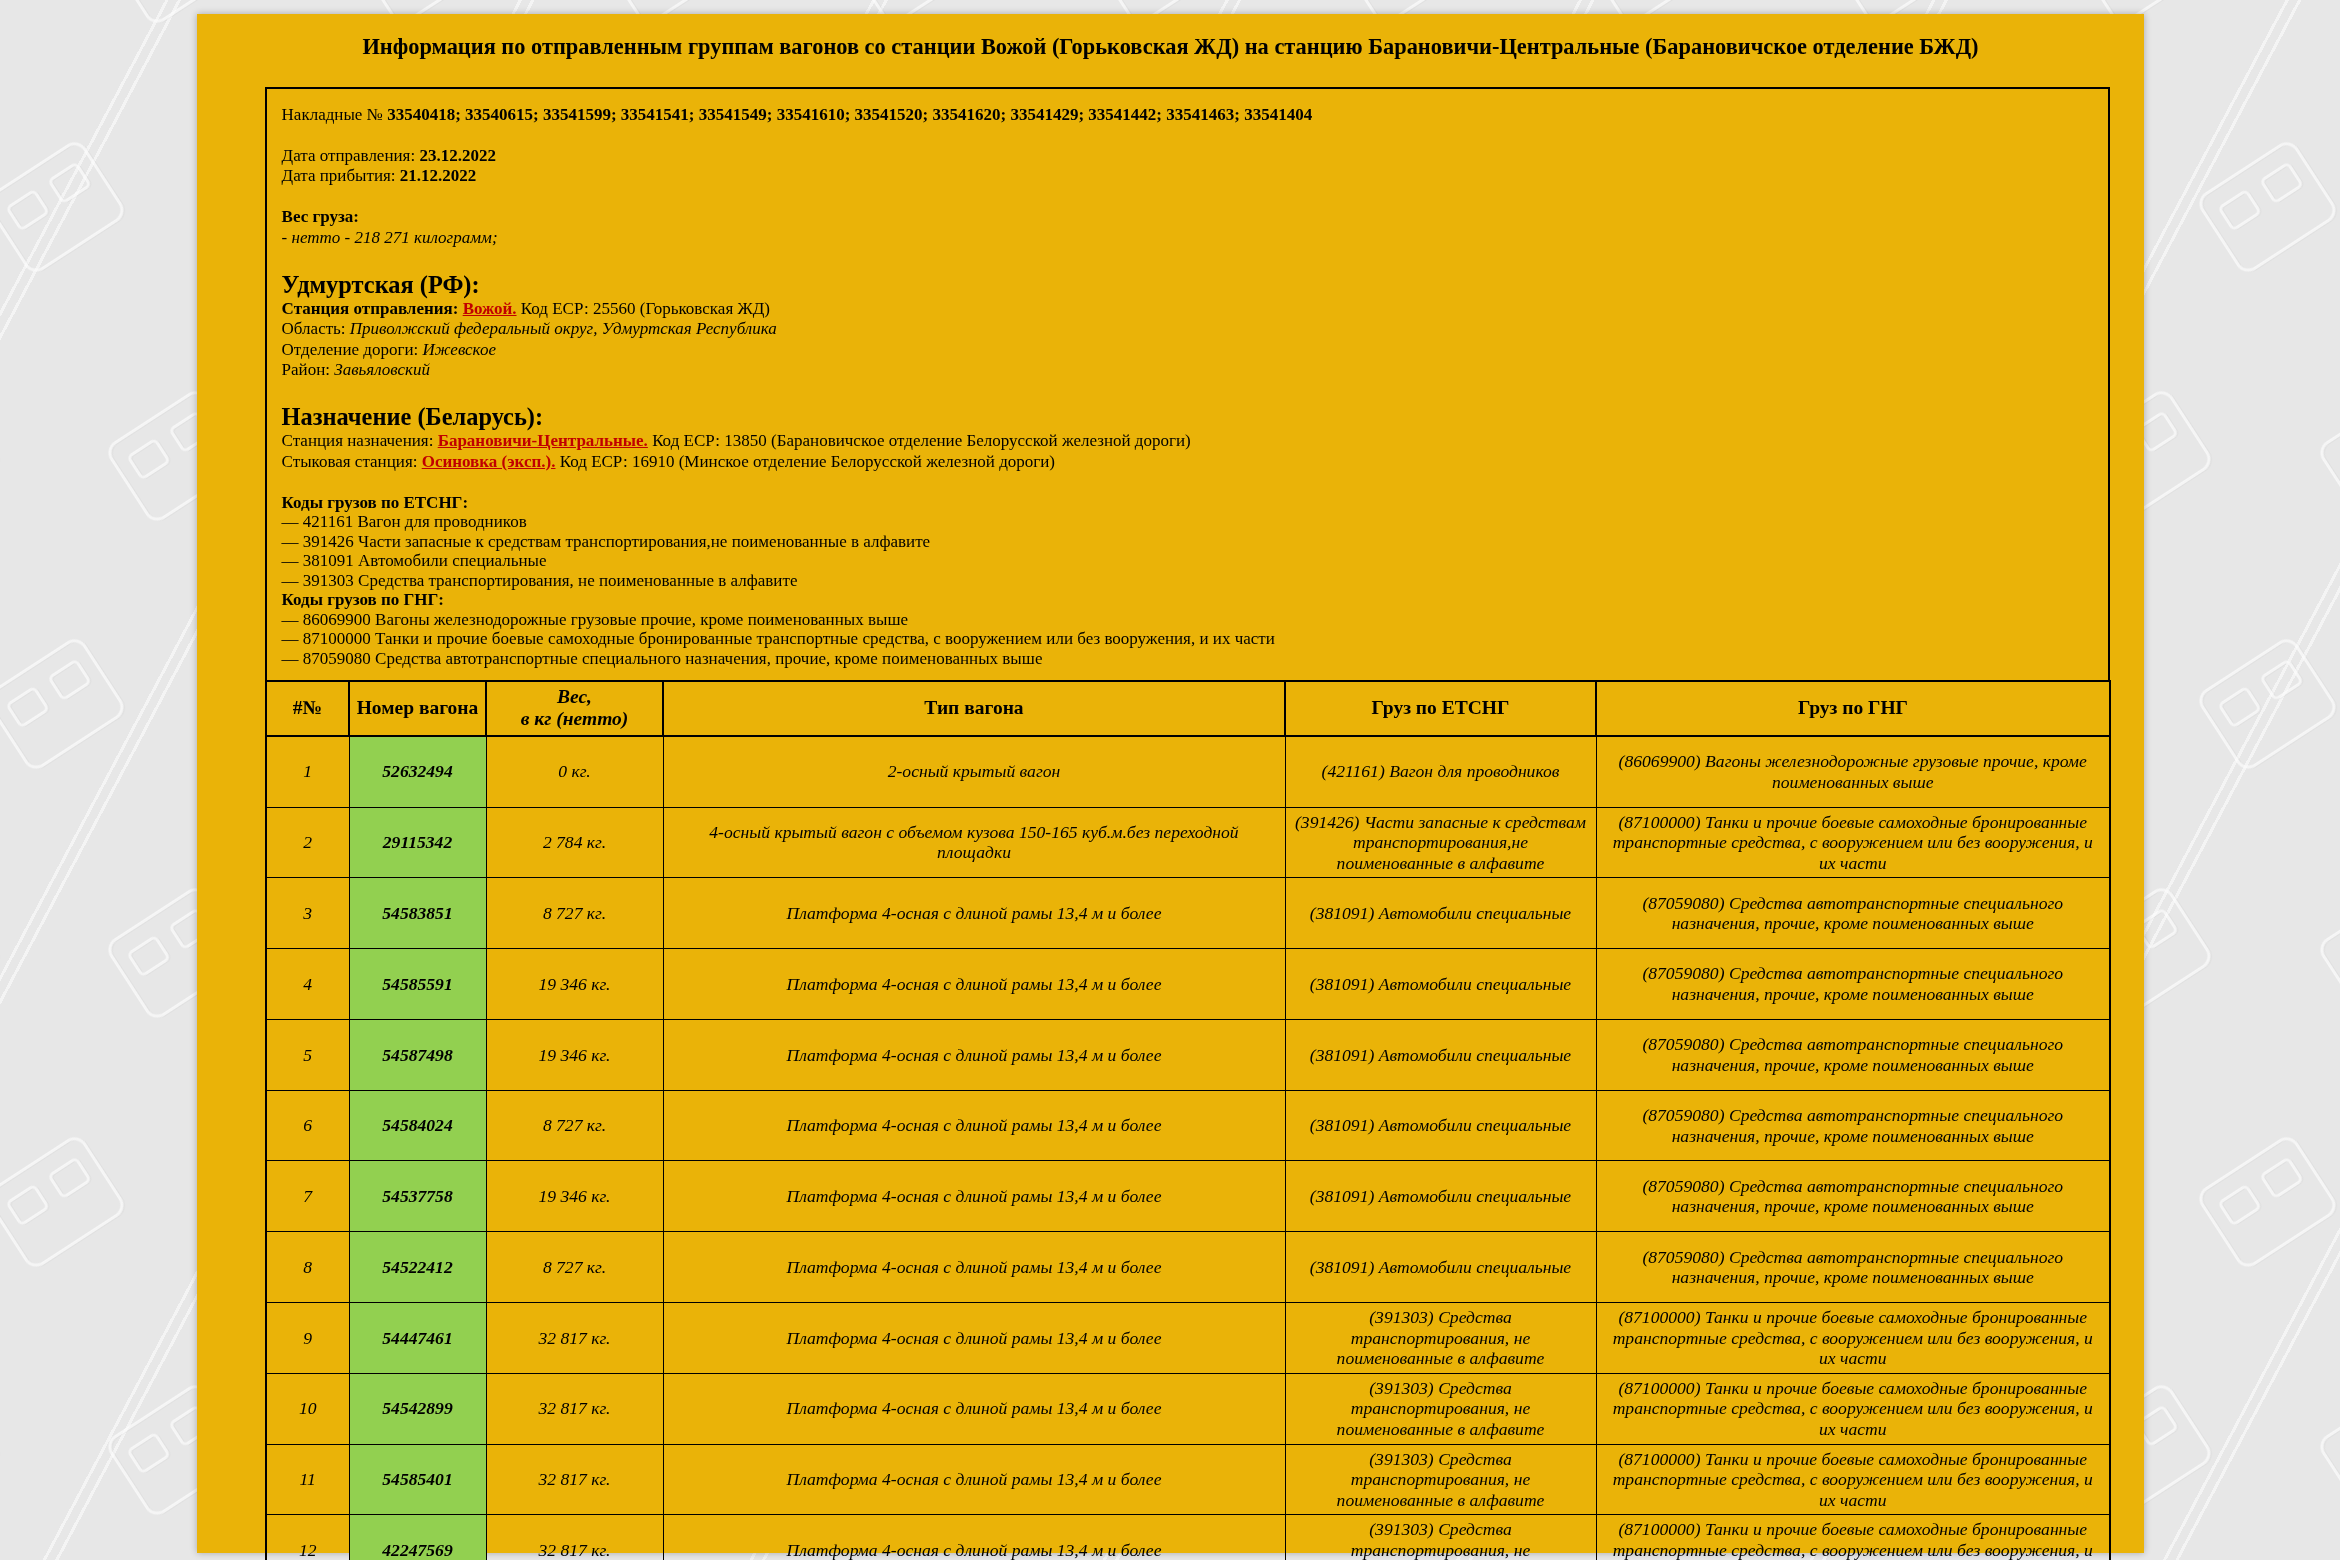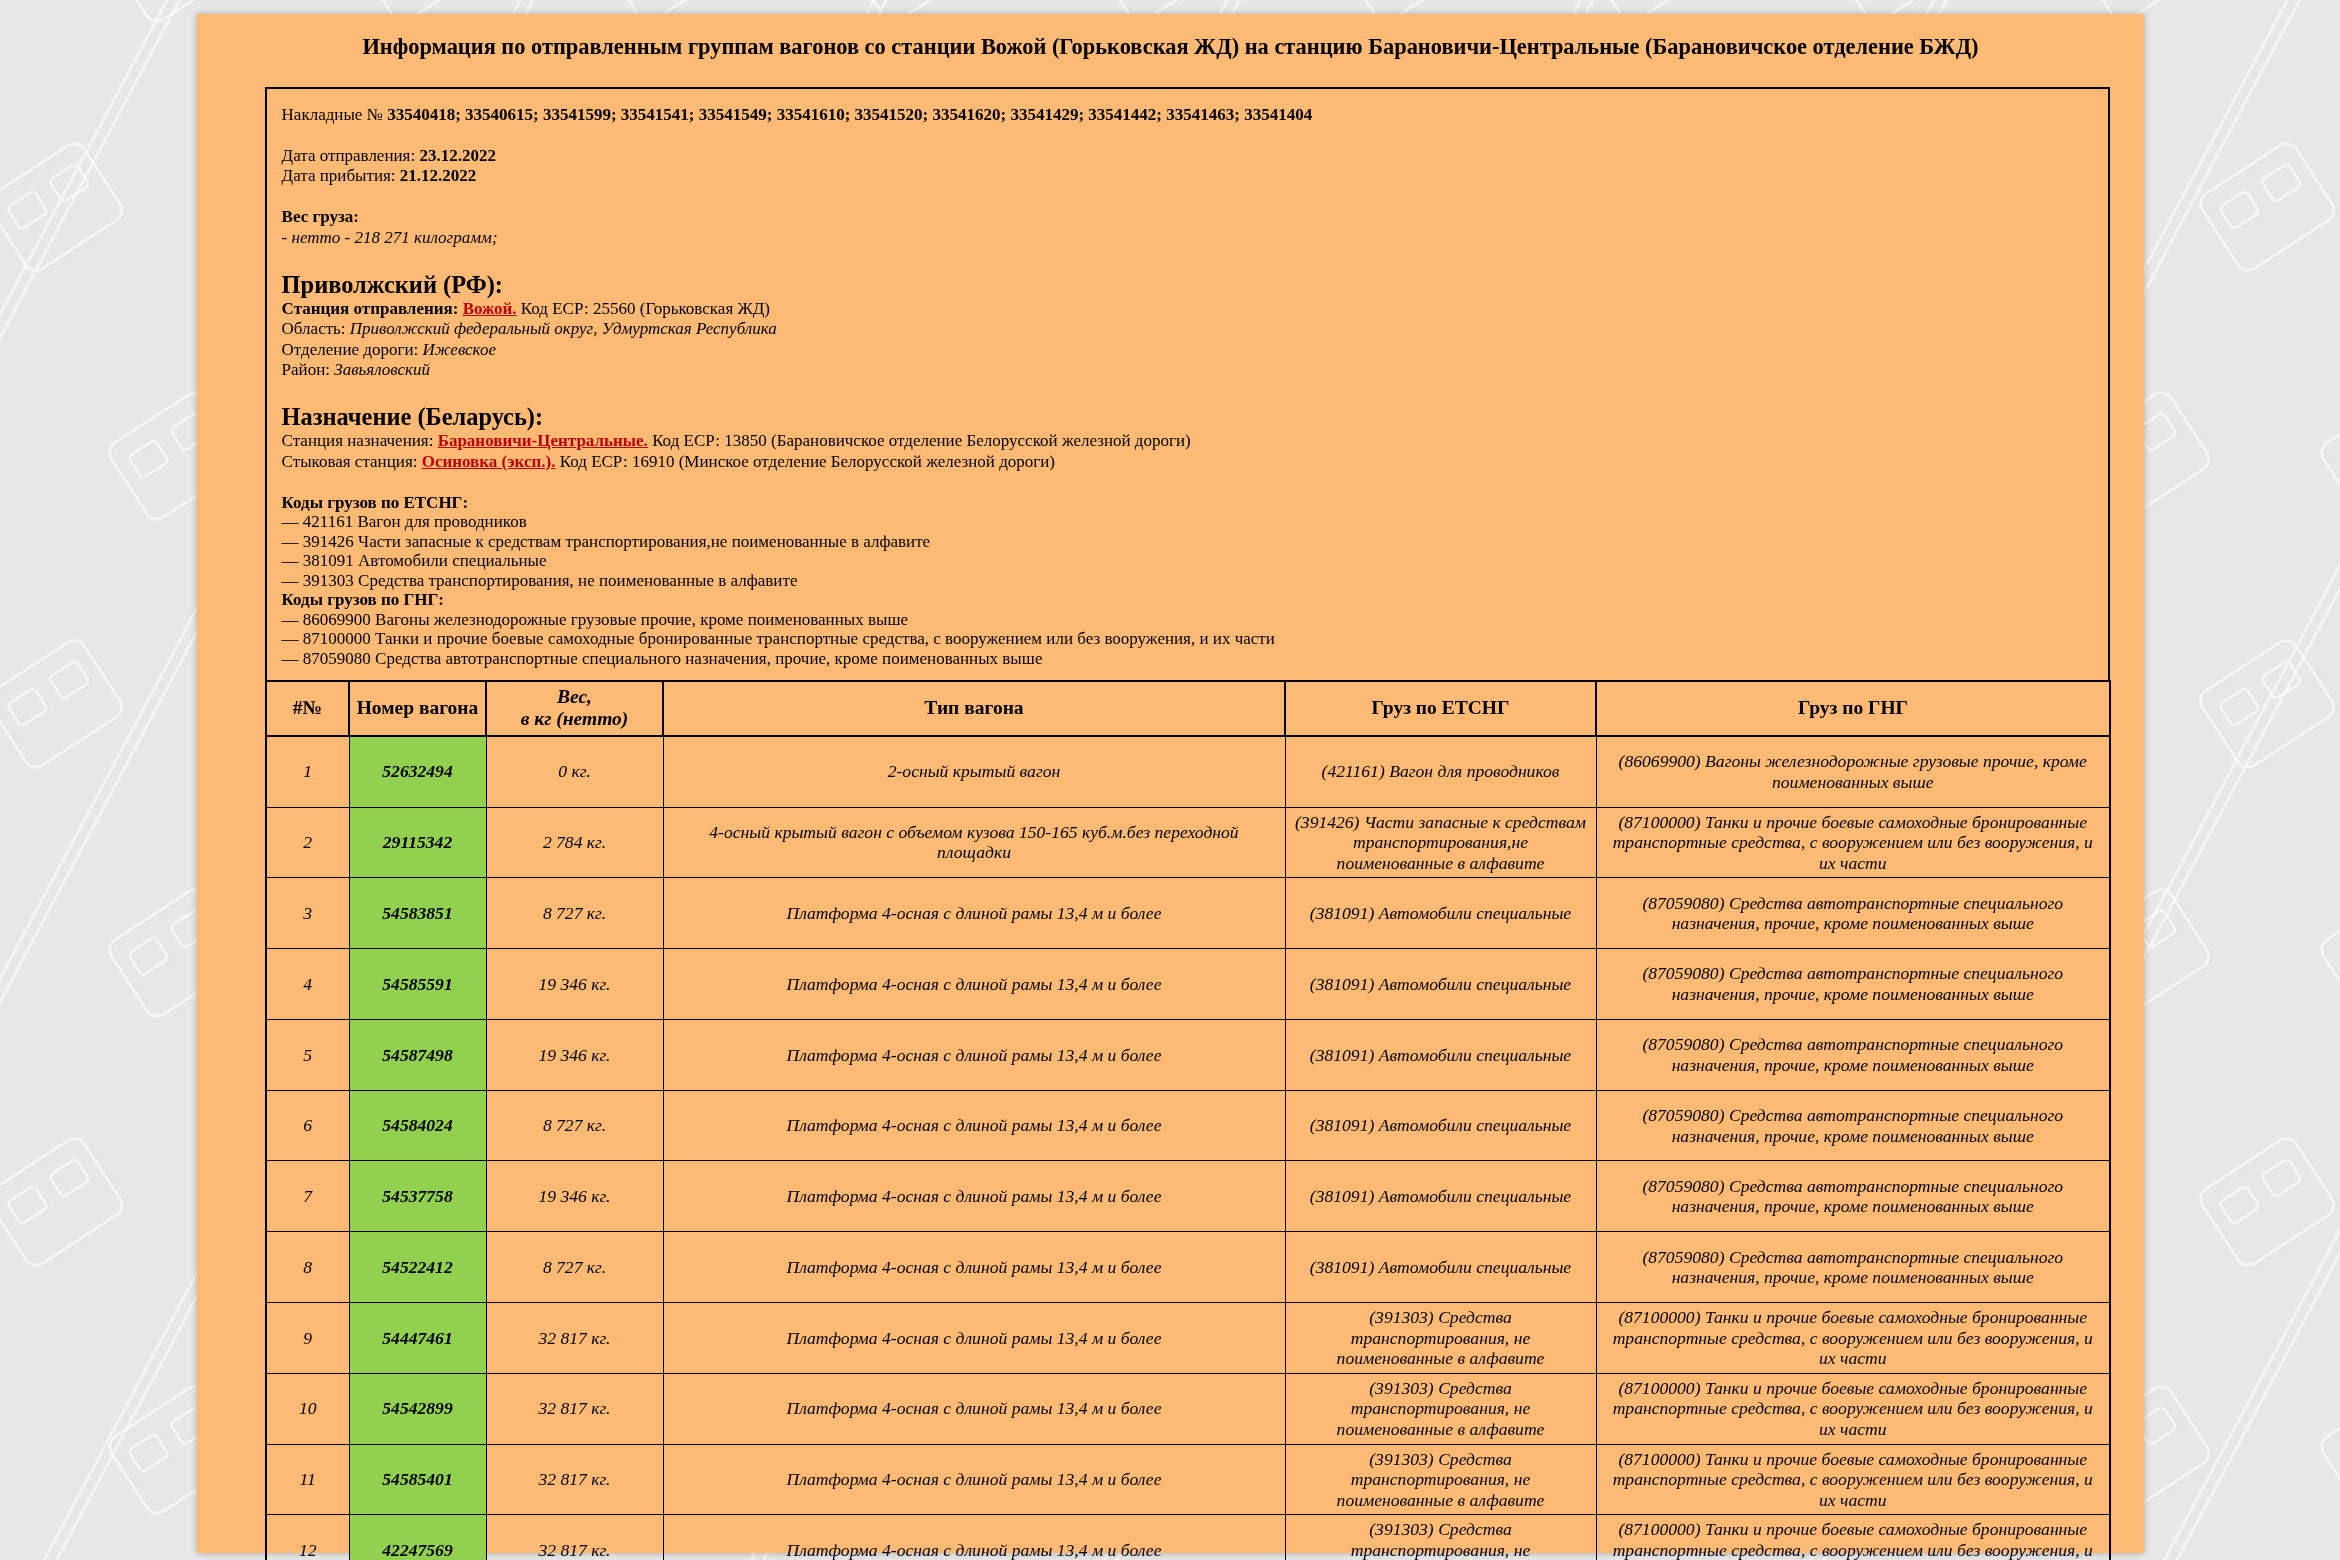--- a/index.html
+++ b/index.html
@@ -36,21 +36,21 @@
     border: 3.9px solid rgba(255,255,255,.65);
     border-radius: 5.9px;
   }
   .doodle::before { left: 11.7px; }
   .doodle::after  { right: 11.7px; }
   
   .page {
     position: absolute;
     left: 197px; top: 13.7px;
     width: 1947px; height: 1539px;
-    background: #fdba74;
+    background: #eab308;
     box-shadow: 0 0 6.8px rgba(0,0,0,.28);
   }
   .doc-title {
     margin: 19.5px 59px 0 59px;
     text-align: center;
     font-weight: bold;
     font-size: 22.4px;
     line-height: 27px;
   }
   .doc-box {
@@ -204,21 +204,21 @@
   <div class="doc-box">
 
     <p><span>Накладные № </span><b>33540418; 33540615; 33541599; 33541541; 33541549; 33541610; 33541520; 33541620; 33541429; 33541442; 33541463; 33541404</b></p>
 
     <p class="mt-blank"><span>Дата отправления: </span><b>23.12.2022</b></p>
     <p><span>Дата прибытия: </span><b>21.12.2022</b></p>
 
     <p class="mt-blank sub-heading">Вес груза:</p>
     <p class="it">- нетто - 218 271 килограмм;</p>
 
-    <p class="sect-heading mt-sect">Приволжский (РФ):</p>
+    <p class="sect-heading mt-sect">Удмуртская (РФ):</p>
     <p><b>Станция отправления: </b><span class="red-link">Вожой.</span><span> Код ЕСР: 25560 (Горьковская ЖД)</span></p>
     <p><span>Область: </span><span class="it">Приволжский федеральный округ, Удмуртская Республика</span></p>
     <p><span>Отделение дороги: </span><span class="it">Ижевское</span></p>
     <p><span>Район: </span><span class="it">Завьяловский</span></p>
 
     <p class="sect-heading mt-sect">Назначение (Беларусь):</p>
     <p><span>Станция назначения: </span><span class="red-link">Барановичи-Центральные.</span><span> Код ЕСР: 13850 (Барановичское отделение Белорусской железной дороги)</span></p>
     <p><span>Стыковая станция: </span><span class="red-link">Осиновка (эксп.).</span><span> Код ЕСР: 16910 (Минское отделение Белорусской железной дороги)</span></p>
 
     <div class="codes">

